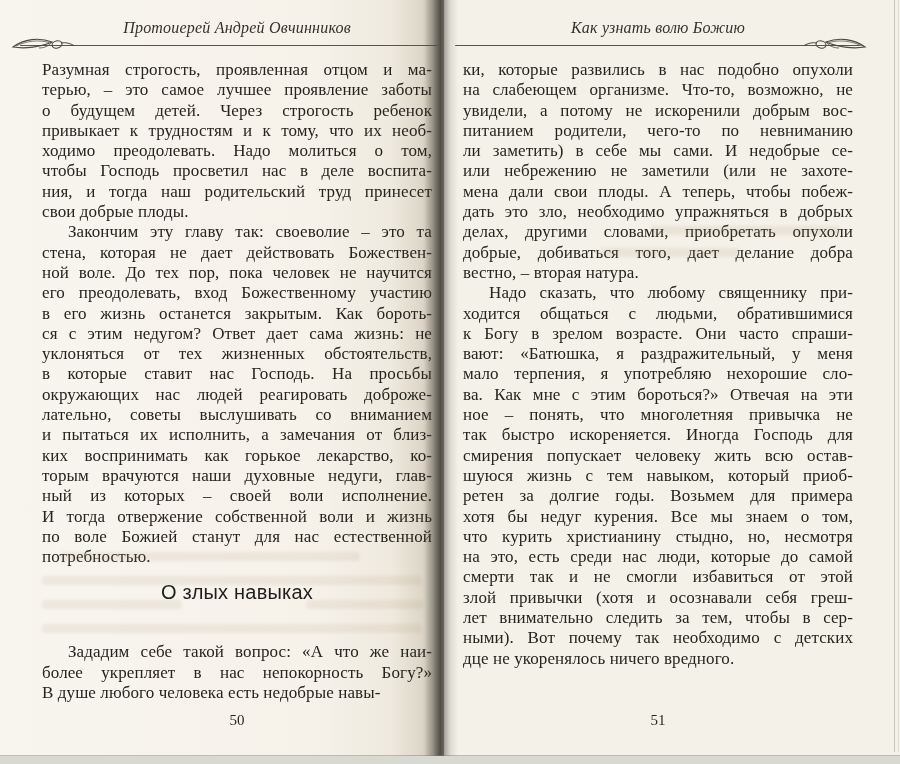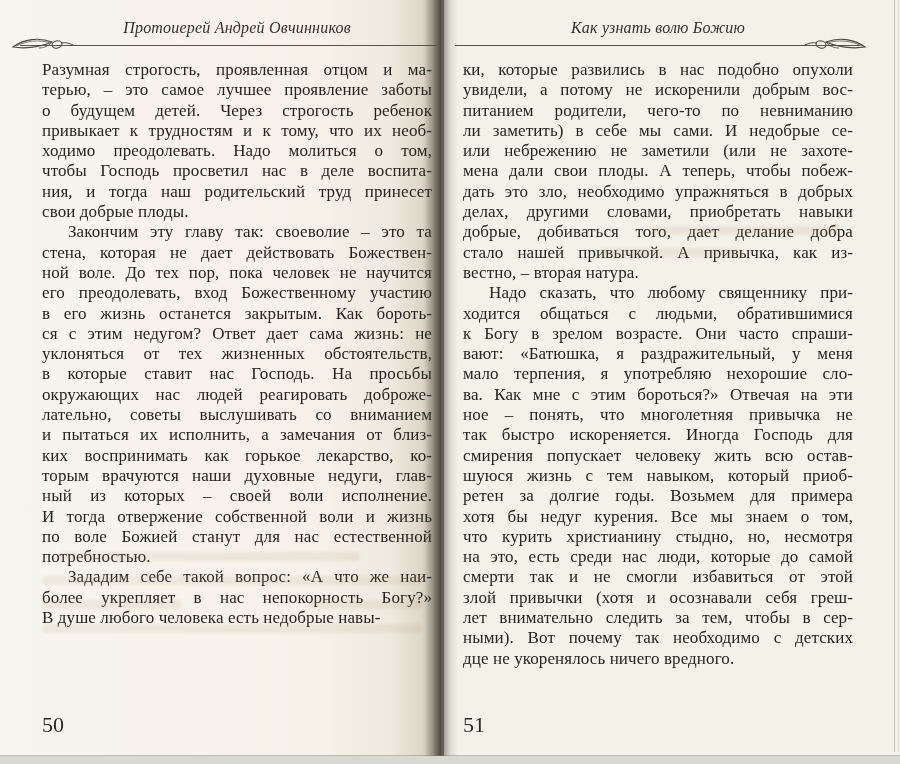--- a/index.html
+++ b/index.html
@@ -59,22 +59,22 @@
     white-space:normal;
   }
   .line.last { text-align:left; text-align-last:left; }
   .para.indent .line:first-child { text-indent:26px; }
   .section-heading {
     font-family:"Liberation Sans", sans-serif;
     font-size:20px; color:#201f1c; text-align:center;
     margin:14px 0 38px 0; letter-spacing:0.2px;
   }
   .page-num {
-    position:absolute; top:712px; width:390px; text-align:left;
-    font-size:22px; color:#2a2823;
+    position:absolute; top:712px; width:390px; text-align:center;
+    font-size:15px; color:#2a2823;
   }
   
   .ghost {
     position:absolute; height:9px; border-radius:4px;
     background:rgba(172,150,112,0.13); filter:blur(1.6px);
     pointer-events:none;
   }
 </style>
 </head>
 <body>
@@ -115,20 +115,21 @@
           <div class="line">окружающих нас людей реагировать доброже-</div>
           <div class="line">лательно, советы выслушивать со вниманием</div>
           <div class="line">и пытаться их исполнить, а замечания от близ-</div>
           <div class="line">ких воспринимать как горькое лекарство, ко-</div>
           <div class="line">торым врачуются наши духовные недуги, глав-</div>
           <div class="line">ный из которых – своей воли исполнение.</div>
           <div class="line">И тогда отвержение собственной воли и жизнь</div>
           <div class="line">по воле Божией станут для нас естественной</div>
           <div class="line last">потребностью.</div>
         </div>
+        <div class="section-heading">О злых навыках</div>
         <div class="para indent">
           <div class="line">Зададим себе такой вопрос: «А что же наи-</div>
           <div class="line">более укрепляет в нас непокорность Богу?»</div>
           <div class="line last">В душе любого человека есть недобрые навы-</div>
         </div>
       </div>
 
     <div class="page-num" style="left:42px;">50</div>
 
     <div class="ghost" style="left:60px;  top:552px; width:300px;"></div>
@@ -145,29 +146,29 @@
       <path d="M3 13 C14 5 29 3 42 8 C31 13 15 15 3 13 Z" fill="none" stroke="#4a483f" stroke-width="1.2"></path>
       <path d="M6 12 C16 7 29 5.5 39 8.5" fill="none" stroke="#4a483f" stroke-width="0.7"></path>
       <path d="M42 8 C39 12 34 14 29 14" fill="none" stroke="#4a483f" stroke-width="0.8"></path>
       <ellipse cx="47" cy="10.5" rx="5" ry="3.6" fill="none" stroke="#4a483f" stroke-width="1.1" transform="rotate(-12 47 10.5)"></ellipse>
       <path d="M51.5 9 C56 8 60 9.5 64 11.5" fill="none" stroke="#4a483f" stroke-width="1"></path>
     </svg>
 
     <div class="text-col" style="left:13px;" id="right-blocks">
         <div class="para">
           <div class="line">ки, которые развились в нас подобно опухоли</div>
+          <div class="line">на слабеющем организме. Что-то, возможно, не</div>
           <div class="line">увидели, а потому не искоренили добрым вос-</div>
           <div class="line">питанием родители, чего-то по невниманию</div>
           <div class="line">ли заметить) в себе мы сами. И недобрые се-</div>
           <div class="line">или небрежению не заметили (или не захоте-</div>
           <div class="line">мена дали свои плоды. А теперь, чтобы побеж-</div>
           <div class="line">дать это зло, необходимо упражняться в добрых</div>
-          <div class="line">делах, другими словами, приобретать навыки</div>
+          <div class="line">делах, другими словами, приобретать опухоли</div>
           <div class="line">добрые, добиваться того, дает делание добра</div>
-          <div class="line">стало нашей привычкой. А привычка, как из-</div>
           <div class="line last">вестно, – вторая натура.</div>
         </div>
         <div class="para indent">
           <div class="line">Надо сказать, что любому священнику при-</div>
           <div class="line">ходится общаться с людьми, обратившимися</div>
           <div class="line">к Богу в зрелом возрасте. Они часто спраши-</div>
           <div class="line">вают: «Батюшка, я раздражительный, у меня</div>
           <div class="line">мало терпения, я употребляю нехорошие сло-</div>
           <div class="line">ва. Как мне с этим бороться?» Отвечая на эти</div>
           <div class="line">ное – понять, что многолетняя привычка не</div>

